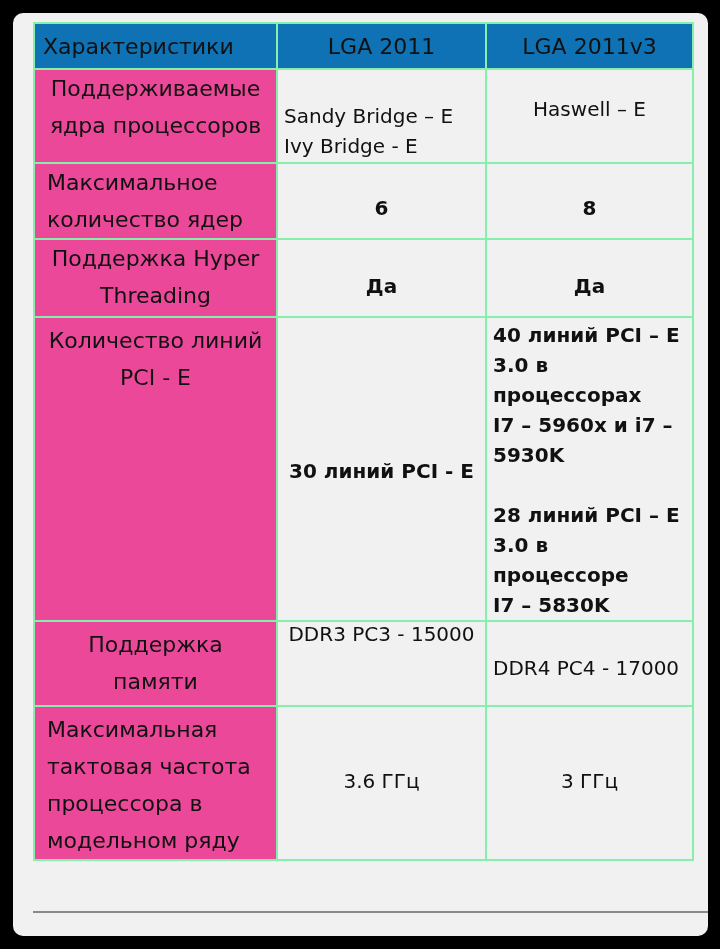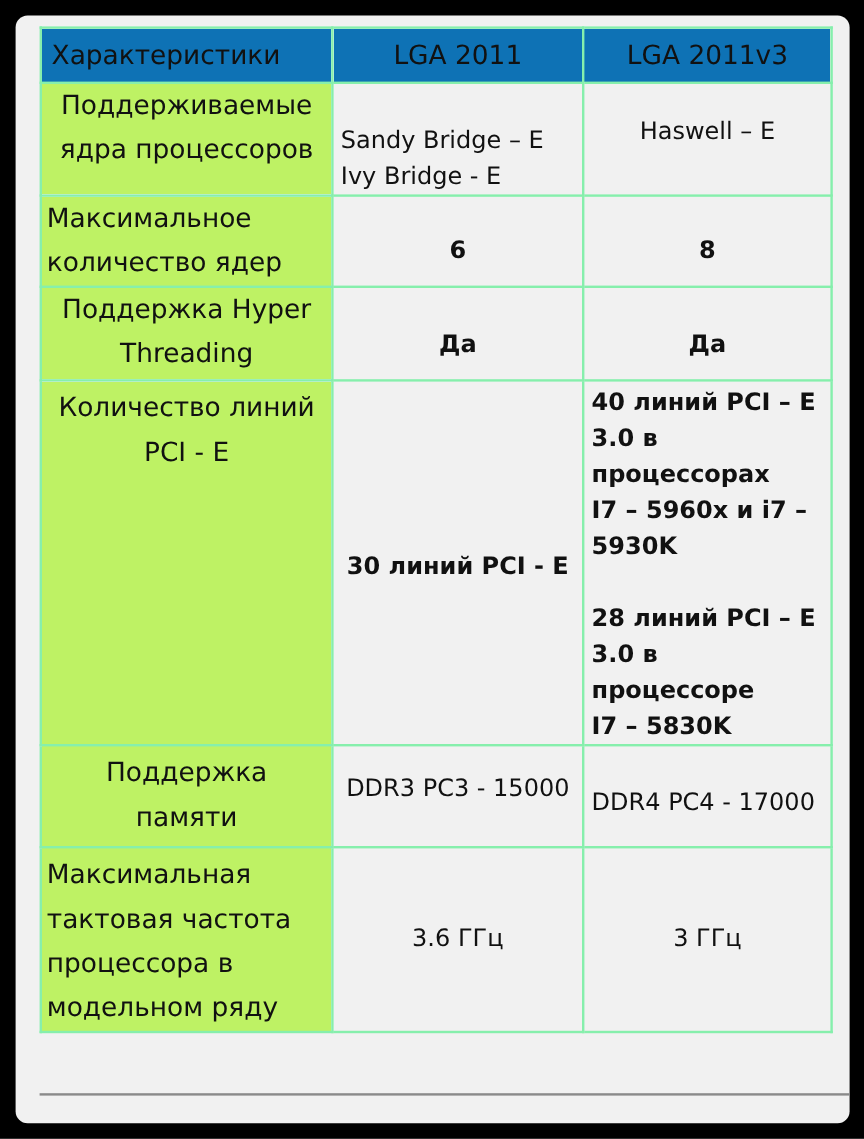--- a/index.html
+++ b/index.html
@@ -19,25 +19,25 @@
     table.spec td, table.spec th {
       border: 2px solid #86efac; padding: 0 6px; color: #111111;
       overflow: hidden;
     }
     .hdr th {
       background: #0e72b5; height: 44px; font-weight: normal; font-size: 22px;
     }
     .hdr th.first { text-align: left; padding-left: 8px; }
     .hdr th.c { text-align: center; }
     td.lbl {
-      background: #bef264; font-size: 22px; line-height: 37px;
+      background: #ec4899; font-size: 22px; line-height: 37px;
       vertical-align: top; padding-top: 2px;
     }
     td.lbl.center { text-align: center; }
-    td.lbl.left { text-align: left; padding-left: 4px; }
+    td.lbl.left { text-align: left; padding-left: 12px; }
     td.val {
       background: #f1f1f1; font-size: 20px; font-weight: bold;
       text-align: center; vertical-align: middle;
     }
     td.val.normal { font-weight: normal; }
     td.val.left { text-align: left; }
     .line { display: block; }
     .multi .line { line-height: 30px; }
     .pci .line { line-height: 30px; text-align: left; }
     .pci .gap { height: 30px; display: block; }
@@ -123,21 +123,21 @@
       <span class="line">3.0 в процессоре</span>
       <span class="line">I7 – 5830K</span>
     </td>
   </tr>
 
   <tr style="height:85px">
     <td class="lbl center" style="font-weight:normal;padding-top:4px">
       <span class="line">Поддержка</span>
       <span class="line">памяти</span>
     </td>
-    <td class="val normal" style="vertical-align:top;padding-top:22px">
+    <td class="val normal" style="vertical-align:top;">
       <span class="line">DDR3 PC3 - 15000</span>
     </td>
     <td class="val normal left" style="padding-top:8px">
       <span class="line">DDR4 PC4 - 17000</span>
     </td>
   </tr>
 
   <tr style="height:150px">
     <td class="lbl left" style="font-weight:normal;padding-top:4px">
       <span class="line">Максимальная</span>

